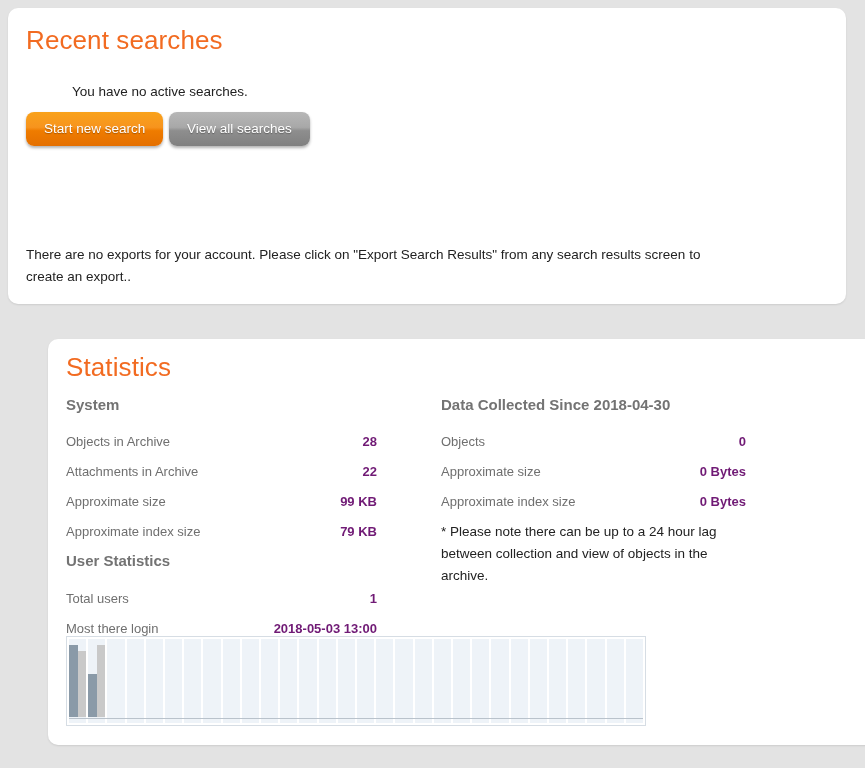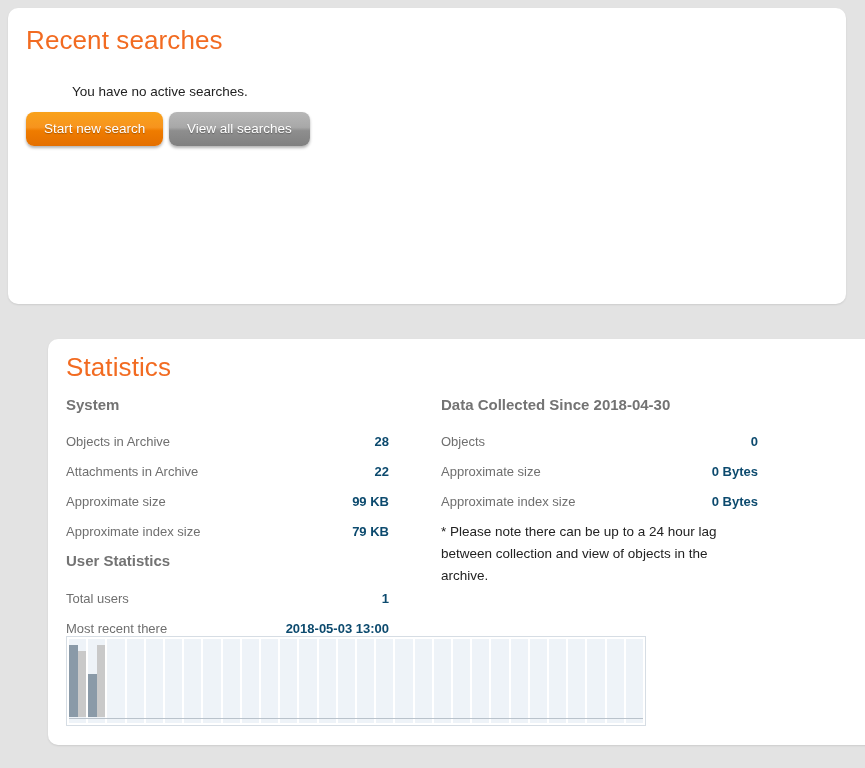--- a/index.html
+++ b/index.html
@@ -102,22 +102,22 @@
     font-size: 13px;
   }
   .stat-label {
     position: absolute;
     left: 0;
     color: #6f6f6f;
     white-space: nowrap;
   }
   .stat-value {
     position: absolute;
-    right: 4px;
-    color: #0c4a6e;
+    right: 16px;
+    color: #701a75;
     font-weight: bold;
     white-space: nowrap;
   }
 
   .col-left  { left: 18px;  width: 327px; }
   .col-right { left: 393px; width: 321px; }
 
   #lag-note {
     position: absolute;
     left: 393px;
@@ -176,20 +176,21 @@
   <h1 class="panel-heading" id="recent-searches-title">Recent searches</h1>
 
   <div class="body-text" id="no-active-searches">You have no active searches.</div>
 
   <div class="btn-row">
     <button class="btn btn-orange">Start new search</button>
     <button class="btn btn-grey">View all searches</button>
   </div>
 
 
+  <div class="body-text" id="no-exports-text">There are no exports for your account. Please click on "Export Search Results" from any search results screen to create an export..</div>
 </div>
 
 <div class="panel" id="panel-stats">
 
   <h1 class="panel-heading" id="statistics-title">Statistics</h1>
 
   <h2 class="sub-heading" id="system-heading">System</h2>
 
   <div id="system-rows">
       <div class="stat-row col-left" style="top: 88px;">
@@ -211,21 +212,21 @@
     </div>
 
   <h2 class="sub-heading" id="user-stats-heading">User Statistics</h2>
 
   <div id="user-rows">
       <div class="stat-row col-left" style="top: 245px;">
         <span class="stat-label">Total users</span>
         <span class="stat-value">1</span>
       </div>
       <div class="stat-row col-left" style="top: 275px;">
-        <span class="stat-label">Most recent there</span>
+        <span class="stat-label">Most there login</span>
         <span class="stat-value">2018-05-03 13:00</span>
       </div>
     </div>
 
   <h2 class="sub-heading" id="data-collected-heading">Data Collected Since 2018-04-30</h2>
 
   <div id="collected-rows">
       <div class="stat-row col-right" style="top: 88px;">
         <span class="stat-label">Objects</span>
         <span class="stat-value">0</span>

